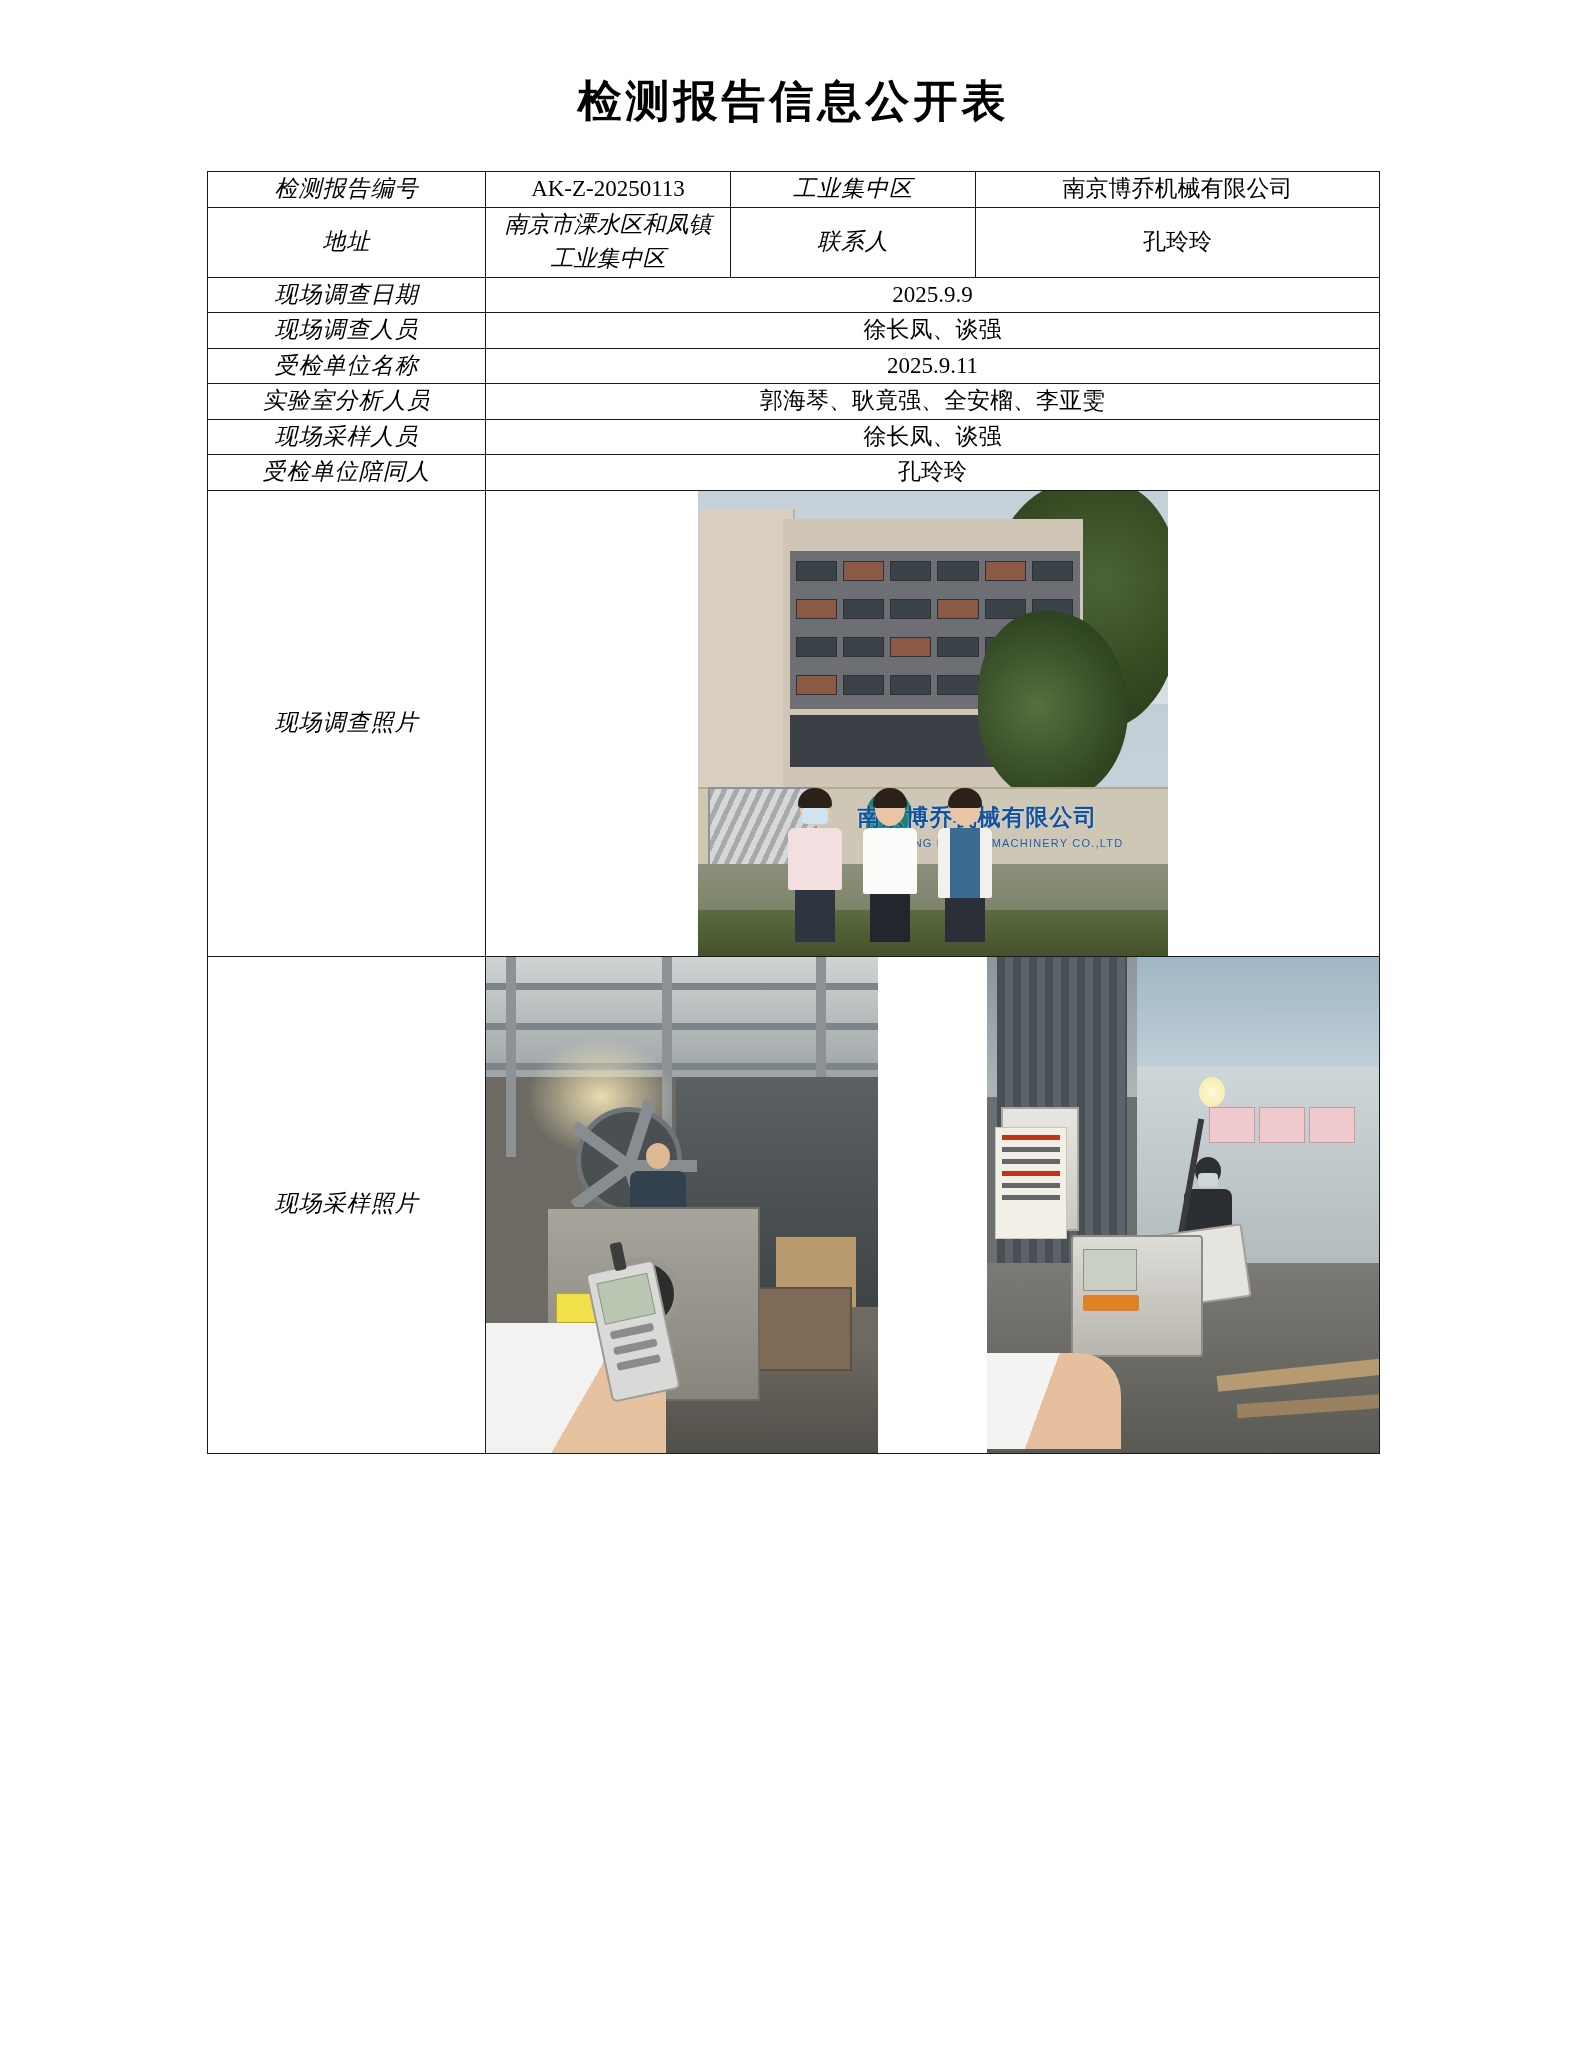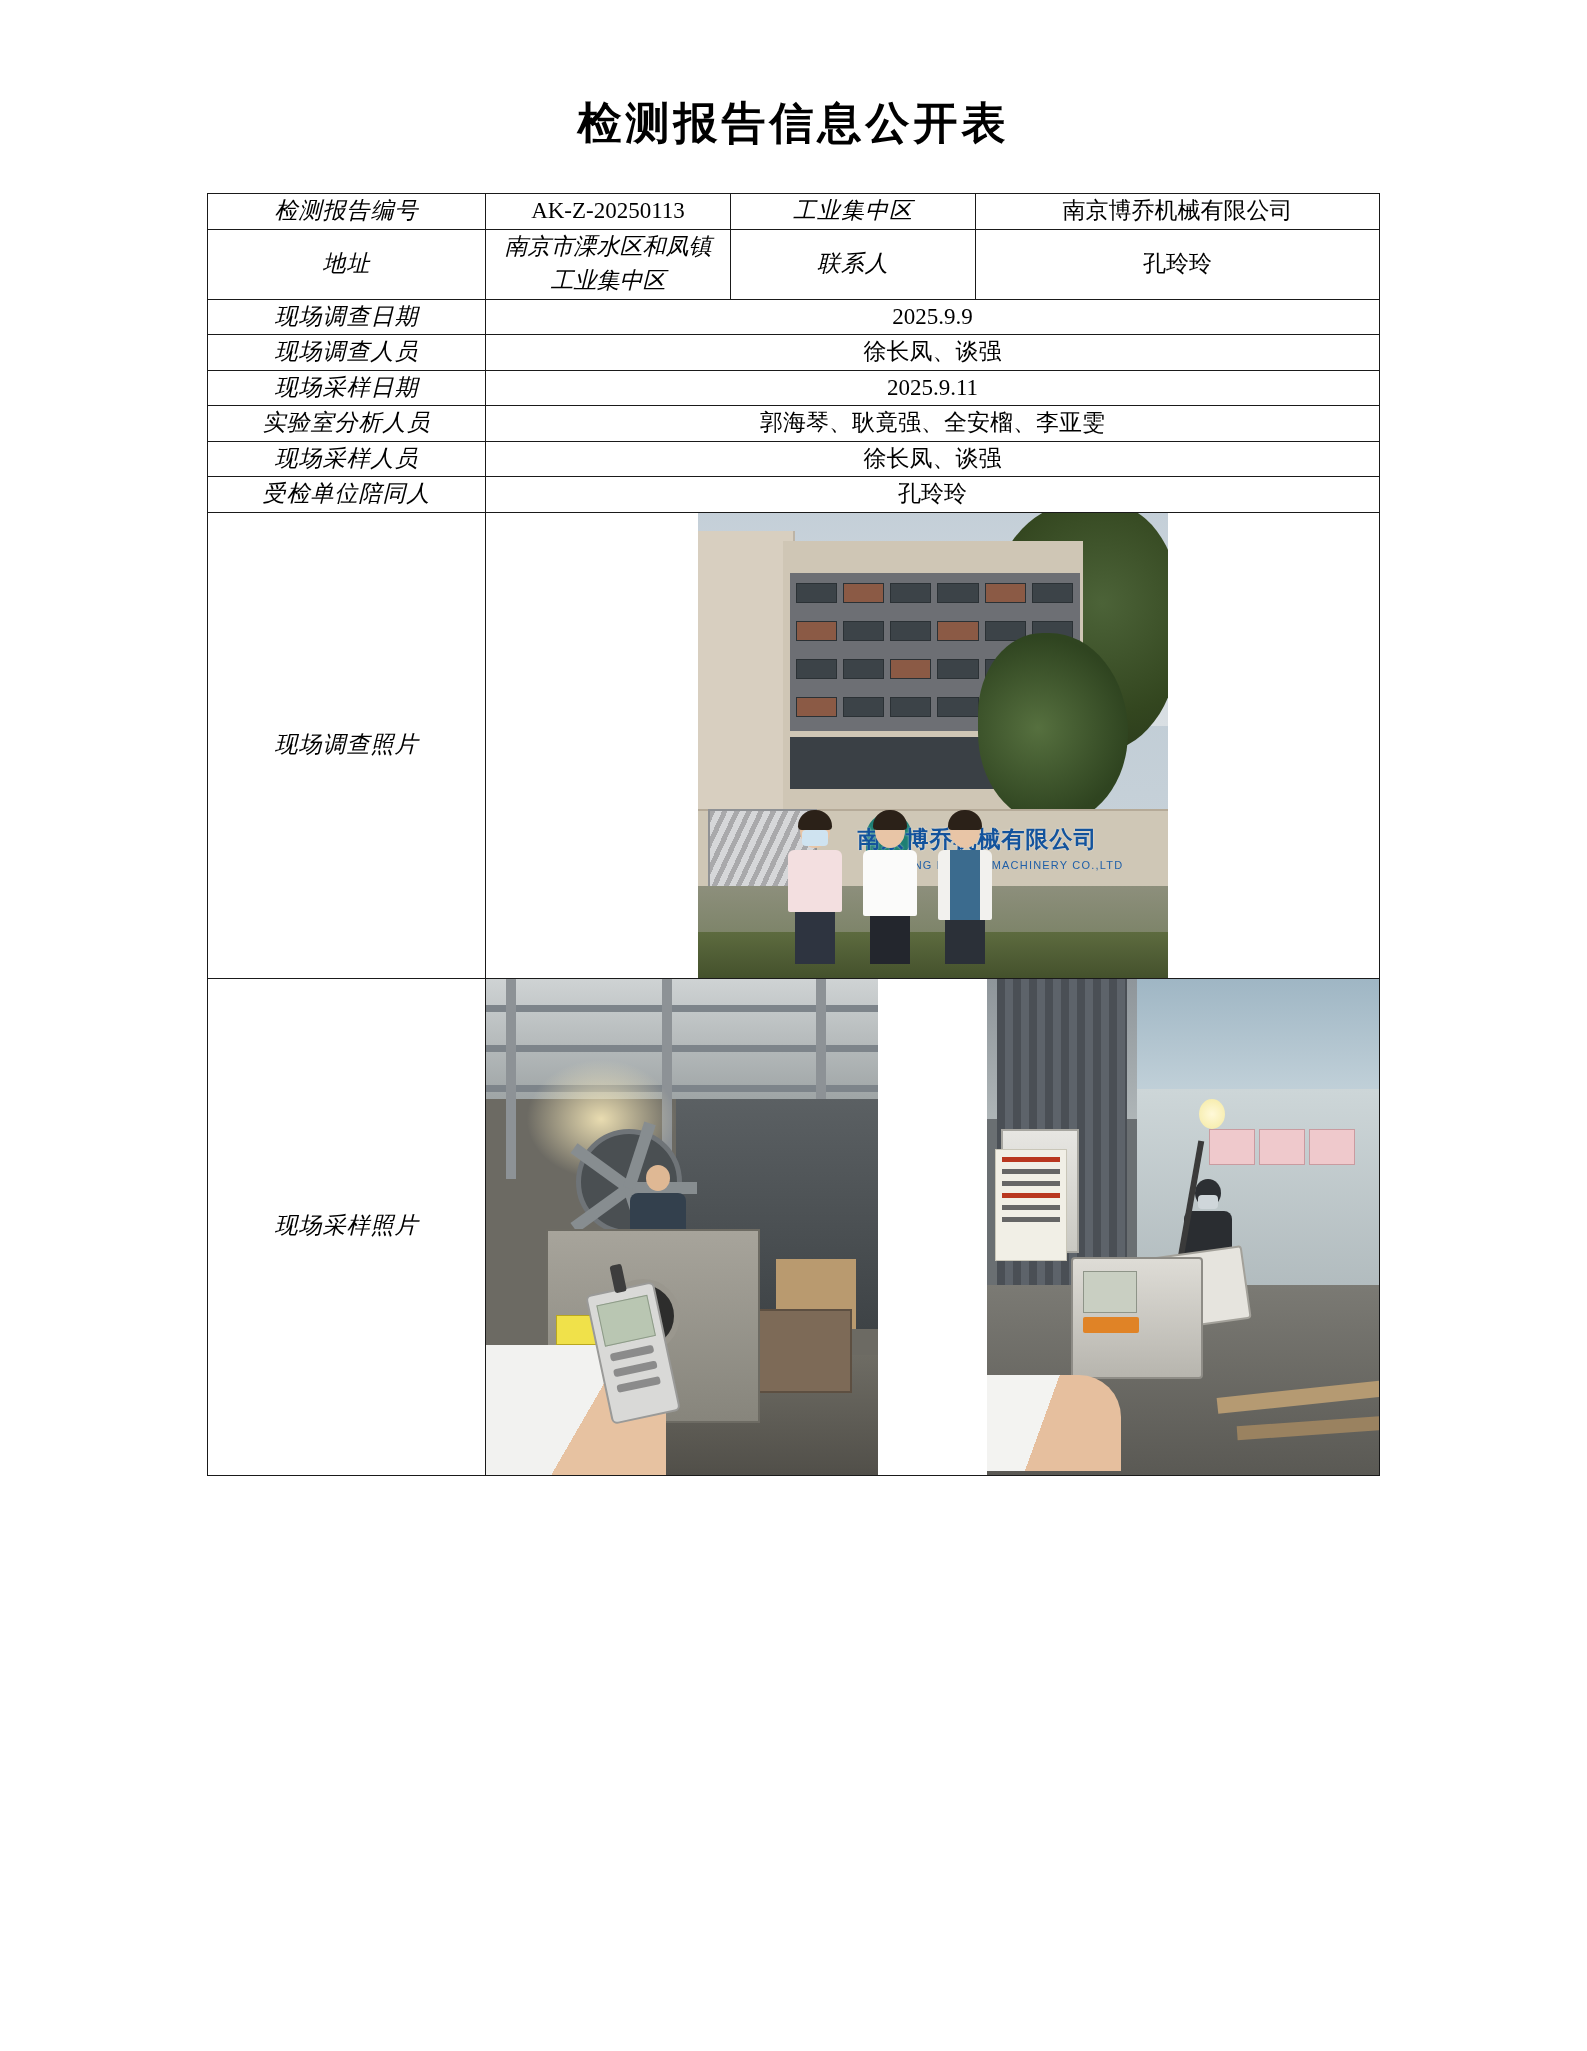--- a/index.html
+++ b/index.html
@@ -20,21 +20,21 @@
     height: 2051px;
     box-sizing: border-box;
     padding: 0;
   }
   .doc-title {
     text-align: center;
     font-size: 44px;
     font-weight: bold;
     letter-spacing: 4px;
     margin: 0;
-    padding-top: 94px;
+    padding-top: 72px;
     font-family: "Liberation Serif", "DejaVu Serif", serif;
   }
   table.main {
     border-collapse: collapse;
     width: 1172px;
     margin: 40px auto 0 auto;
     table-layout: fixed;
   }
   table.main td {
     border: 1.5px solid #1a1a1a;
@@ -375,21 +375,21 @@
         <td class="label">现场调查日期</td>
         <td class="val val-num" colspan="3">2025.9.9</td>
       </tr>
 
       <tr>
         <td class="label">现场调查人员</td>
         <td class="val" colspan="3">徐长凤、谈强</td>
       </tr>
 
       <tr>
-        <td class="label">现场采样日期</td>
+        <td class="label">受检单位名称</td>
         <td class="val val-num" colspan="3">2025.9.11</td>
       </tr>
 
       <tr>
         <td class="label">实验室分析人员</td>
         <td class="val" colspan="3">郭海琴、耿竟强、全安榴、李亚雯</td>
       </tr>
 
       <tr>
         <td class="label">现场采样人员</td>

